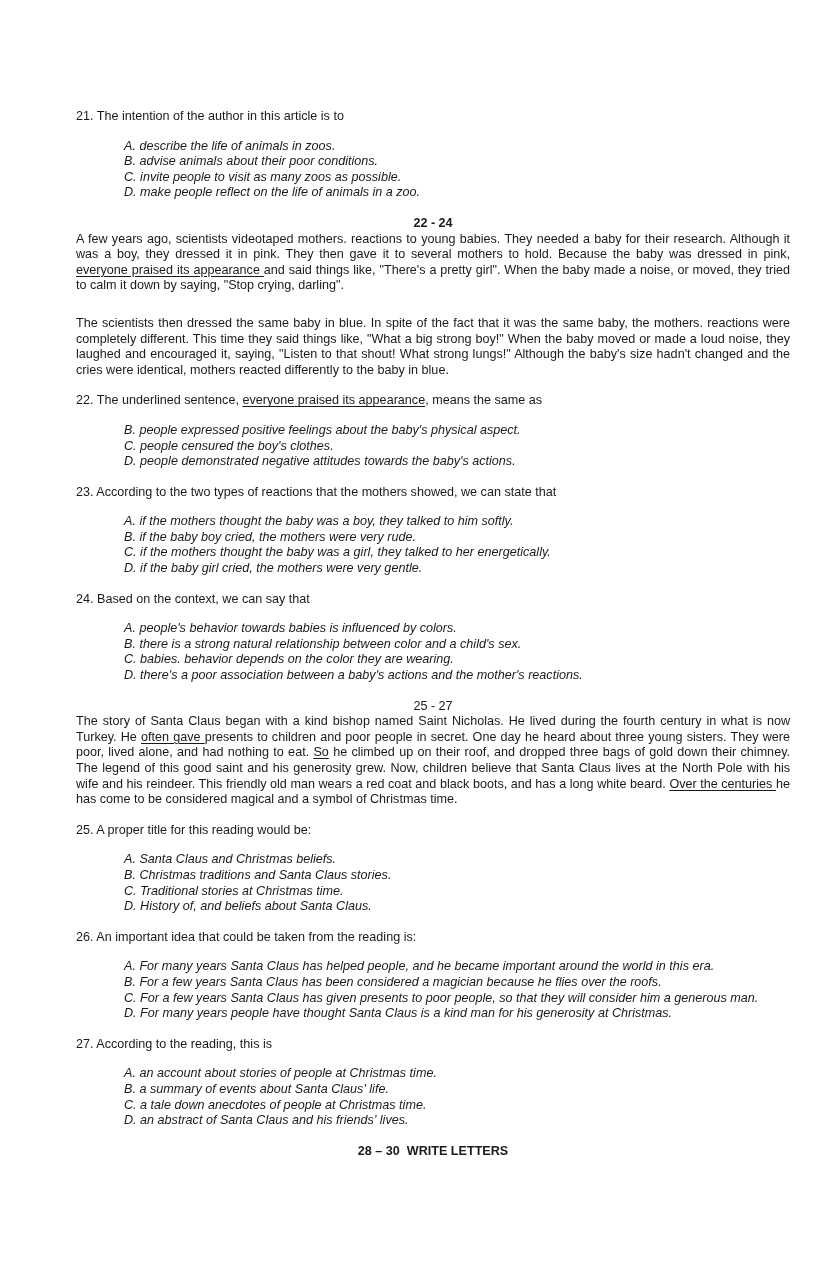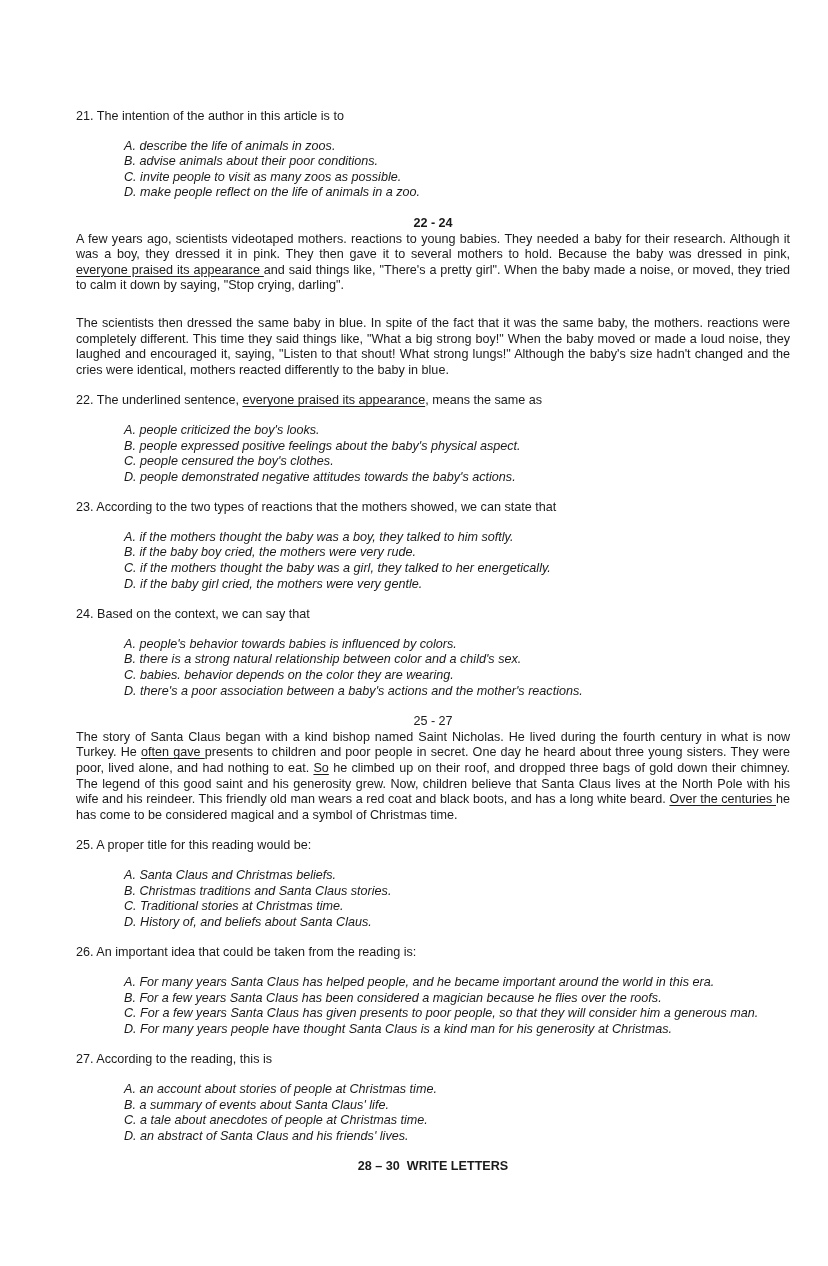--- a/index.html
+++ b/index.html
@@ -34,21 +34,20 @@
 
   <div class="block">
     <div class="sec-title bold">22 - 24</div>
     <p class="para"><span>A few years ago, scientists videotaped mothers. reactions to young babies. They needed a baby for their research. Although it was a boy, they dressed it in pink. They then gave it to several mothers to hold. Because the baby was dressed in pink, </span><u>everyone praised its appearance </u><span>and said things like, "There's a pretty girl". When the baby made a noise, or moved, they tried to calm it down by saying, "Stop crying, darling".</span></p>
     <p class="para">The scientists then dressed the same baby in blue. In spite of the fact that it was the same baby, the mothers. reactions were completely different. This time they said things like, "What a big strong boy!" When the baby moved or made a loud noise, they laughed and encouraged it, saying, "Listen to that shout! What strong lungs!" Although the baby's size hadn't changed and the cries were identical, mothers reacted differently to the baby in blue.</p>
   </div>
 
   <div class="block">
     <p class="q"><span>22. The underlined sentence, </span><u>everyone praised its appearance</u><span>, means the same as</span></p>
     <div class="opts">
-      <div>A. people criticized the boy's looks.</div>
       <div>B. people expressed positive feelings about the baby's physical aspect.</div>
       <div>C. people censured the boy's clothes.</div>
       <div>D. people demonstrated negative attitudes towards the baby's actions.</div>
     </div>
   </div>
 
   <div class="block">
     <p class="q">23. According to the two types of reactions that the mothers showed, we can state that</p>
     <div class="opts">
       <div>A. if the mothers thought the baby was a boy, they talked to him softly.</div>
@@ -91,20 +90,20 @@
       <div>C. For a few years Santa Claus has given presents to poor people, so that they will consider him a generous man.</div>
       <div>D. For many years people have thought Santa Claus is a kind man for his generosity at Christmas.</div>
     </div>
   </div>
 
   <div class="block">
     <p class="q">27. According to the reading, this is</p>
     <div class="opts">
       <div>A. an account about stories of people at Christmas time.</div>
       <div>B. a summary of events about Santa Claus' life.</div>
-      <div>C. a tale about anecdotes of people at Christmas time.</div>
+      <div>C. a tale down anecdotes of people at Christmas time.</div>
       <div>D. an abstract of Santa Claus and his friends' lives.</div>
     </div>
   </div>
 
   <div class="final" style="white-space:pre;">28 – 30  WRITE LETTERS</div>
 
 </div>
 
 </body></html>

